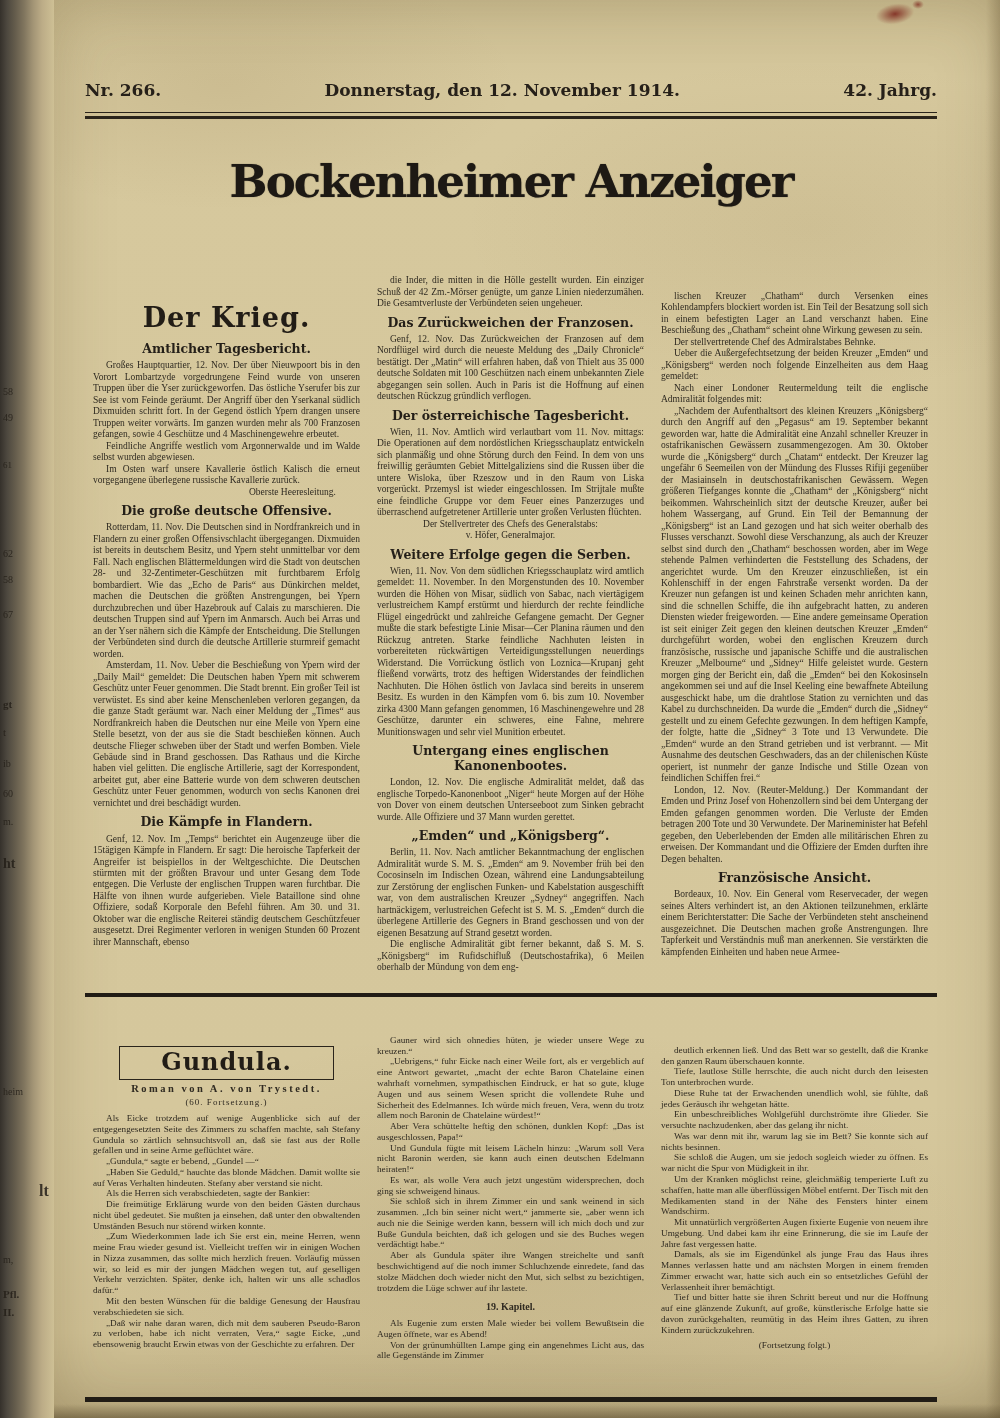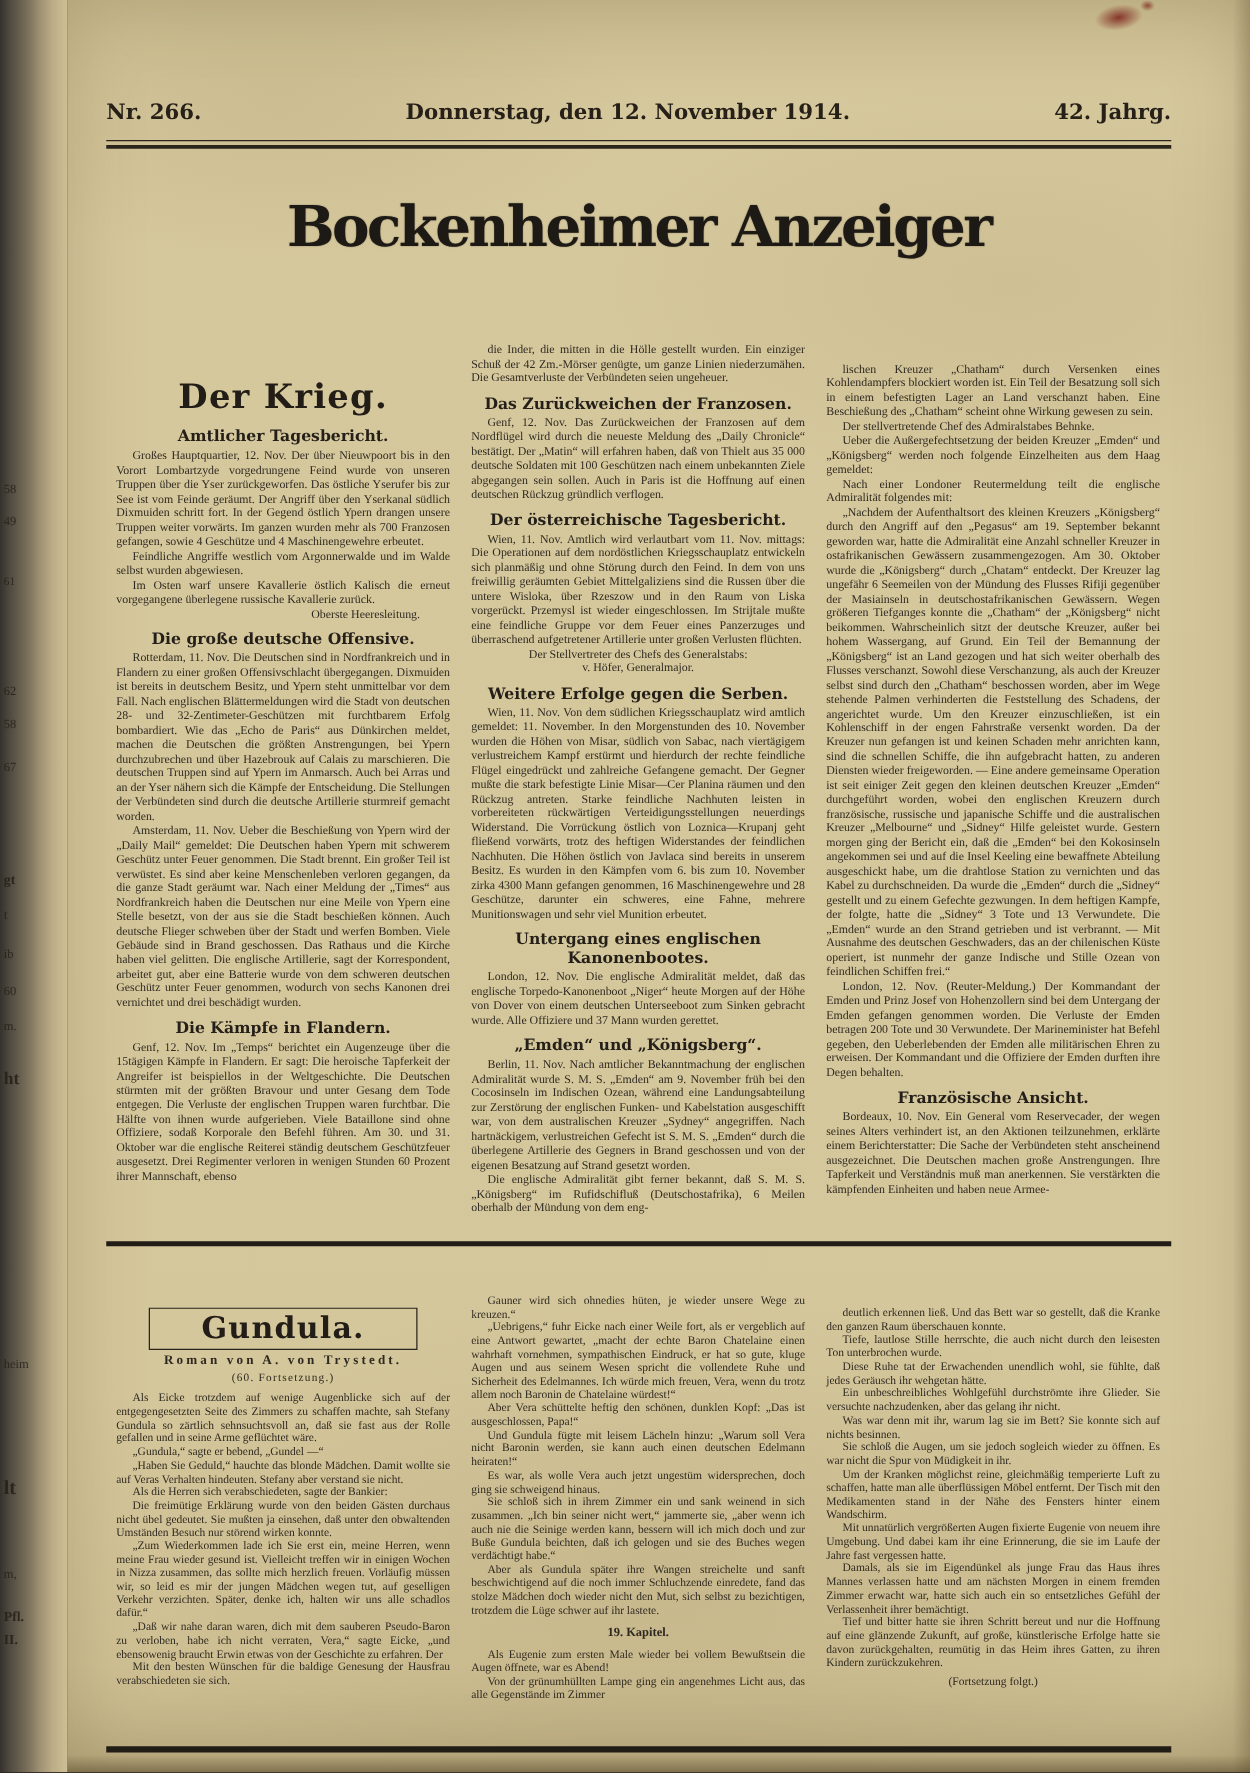--- a/index.html
+++ b/index.html
@@ -3,21 +3,21 @@
 <meta charset="utf-8">
 <style>
   html,body{margin:0;padding:0;}
   body{width:1000px;height:1418px;overflow:hidden;background:#2a251e;}
   .page{position:relative;width:1000px;height:1418px;overflow:hidden;background:#2a251e;
         font-family:"Liberation Serif","DejaVu Serif",serif;color:var(--ink,#2f2a21);}
 
   
   .spine{position:absolute;left:0;top:0;width:54px;height:100%;
          background:linear-gradient(90deg,#35312b 0px,#4d483f 7px,#645c4c 15px,#80755e 24px,
-                    #a29475 33px,#bcac87 42px,#cec095 54px);}
+                    #a29475 33px,#bcac87 42px,#cec095 54px);padding-left:28px;}
   .spine-frag{position:absolute;left:3px;font-family:"Liberation Serif",serif;
               color:#241f18;opacity:.85;white-space:nowrap;}
 
   
   .paper{position:absolute;left:54px;top:0;width:946px;height:1418px;
          background:
            radial-gradient(ellipse 420px 180px at 18% 6%,rgba(112,86,44,.10),rgba(112,86,44,0) 70%),
            radial-gradient(ellipse 500px 240px at 80% 16%,rgba(112,86,44,.08),rgba(112,86,44,0) 70%),
            radial-gradient(ellipse 600px 300px at 50% 88%,rgba(100,78,40,.09),rgba(100,78,40,0) 75%),
            linear-gradient(180deg,#cdbf93 0%,#d6c89d 6%,#d5c79c 78%,#cfc094 94%,#bdae83 100%);
@@ -86,21 +86,21 @@
       <span class="spine-frag" style="top: 548px; font-size: 10px;">62</span>
       <span class="spine-frag" style="top: 574px; font-size: 10px;">58</span>
       <span class="spine-frag" style="top: 609px; font-size: 10px;">67</span>
       <span class="spine-frag" style="top: 698px; font-size: 11px; font-weight: bold;">gt</span>
       <span class="spine-frag" style="top: 726px; font-size: 11px;">t</span>
       <span class="spine-frag" style="top: 758px; font-size: 10px;">ib</span>
       <span class="spine-frag" style="top: 788px; font-size: 10px;">60</span>
       <span class="spine-frag" style="top: 816px; font-size: 10px;">m.</span>
       <span class="spine-frag" style="top: 856px; font-size: 14px; font-weight: bold;">ht</span>
       <span class="spine-frag" style="top: 1086px; font-size: 10px;">heim</span>
-      <span class="spine-frag" style="top: 1182px; font-size: 16px; font-weight: bold;">lt</span>
+      <span class="spine-frag" style="top: 1182px; font-size: 16px; font-weight: bold; margin-left: 36px;">lt</span>
       <span class="spine-frag" style="top: 1254px; font-size: 10px;">m,</span>
       <span class="spine-frag" style="top: 1288px; font-size: 11px; font-weight: bold;">Pfl.</span>
       <span class="spine-frag" style="top: 1306px; font-size: 11px; font-weight: bold;">II.</span>
     </div>
 
   <div class="paper">
     <div class="red-mark"></div>
     <div class="red-mark2"></div>
 
     <div class="content-x header">
@@ -166,22 +166,22 @@
         </div>
         <div class="byline">Roman von A. von Trystedt.</div>
         <div class="installment">(60. Fortsetzung.)</div>
         <div>
             <p class="blk-p">Als Eicke trotzdem auf wenige Augenblicke sich auf der entgegengesetzten Seite des Zimmers zu schaffen machte, sah Stefany Gundula so zärtlich sehnsuchtsvoll an, daß sie fast aus der Rolle gefallen und in seine Arme geflüchtet wäre.</p>
             <p class="blk-p">„Gundula,“ sagte er bebend, „Gundel —“</p>
             <p class="blk-p">„Haben Sie Geduld,“ hauchte das blonde Mädchen. Damit wollte sie auf Veras Verhalten hindeuten. Stefany aber verstand sie nicht.</p>
             <p class="blk-p">Als die Herren sich verabschiedeten, sagte der Bankier:</p>
             <p class="blk-p">Die freimütige Erklärung wurde von den beiden Gästen durchaus nicht übel gedeutet. Sie mußten ja einsehen, daß unter den obwaltenden Umständen Besuch nur störend wirken konnte.</p>
             <p class="blk-p">„Zum Wiederkommen lade ich Sie erst ein, meine Herren, wenn meine Frau wieder gesund ist. Vielleicht treffen wir in einigen Wochen in Nizza zusammen, das sollte mich herzlich freuen. Vorläufig müssen wir, so leid es mir der jungen Mädchen wegen tut, auf geselligen Verkehr verzichten. Später, denke ich, halten wir uns alle schadlos dafür.“</p>
+            <p class="blk-p">Mit den besten Wünschen für die baldige Genesung der Hausfrau verabschiedeten sie sich.</p>
             <p class="blk-p">„Daß wir nahe daran waren, dich mit dem sauberen Pseudo-Baron zu verloben, habe ich nicht verraten, Vera,“ sagte Eicke, „und ebensowenig braucht Erwin etwas von der Geschichte zu erfahren. Der</p>
-            <p class="blk-p">Mit den besten Wünschen für die baldige Genesung der Hausfrau verabschiedeten sie sich.</p>
           </div>
       </div>
       <div class="vrule"></div>
       <div class="col">
           <p class="blk-p">Gauner wird sich ohnedies hüten, je wieder unsere Wege zu kreuzen.“</p>
           <p class="blk-p">„Uebrigens,“ fuhr Eicke nach einer Weile fort, als er vergeblich auf eine Antwort gewartet, „macht der echte Baron Chatelaine einen wahrhaft vornehmen, sympathischen Eindruck, er hat so gute, kluge Augen und aus seinem Wesen spricht die vollendete Ruhe und Sicherheit des Edelmannes. Ich würde mich freuen, Vera, wenn du trotz allem noch Baronin de Chatelaine würdest!“</p>
           <p class="blk-p">Aber Vera schüttelte heftig den schönen, dunklen Kopf: „Das ist ausgeschlossen, Papa!“</p>
           <p class="blk-p">Und Gundula fügte mit leisem Lächeln hinzu: „Warum soll Vera nicht Baronin werden, sie kann auch einen deutschen Edelmann heiraten!“</p>
           <p class="blk-p">Es war, als wolle Vera auch jetzt ungestüm widersprechen, doch ging sie schweigend hinaus.</p>
           <p class="blk-p">Sie schloß sich in ihrem Zimmer ein und sank weinend in sich zusammen. „Ich bin seiner nicht wert,“ jammerte sie, „aber wenn ich auch nie die Seinige werden kann, bessern will ich mich doch und zur Buße Gundula beichten, daß ich gelogen und sie des Buches wegen verdächtigt habe.“</p>

